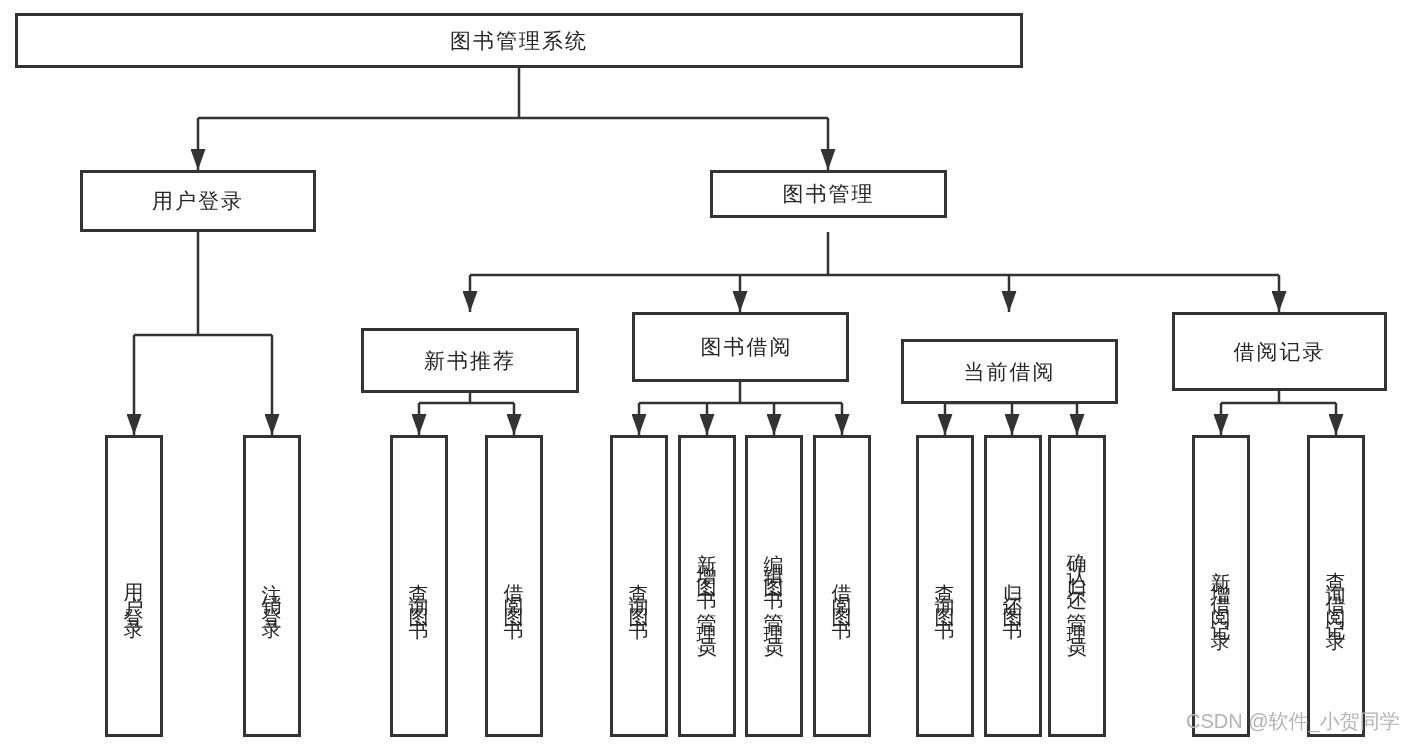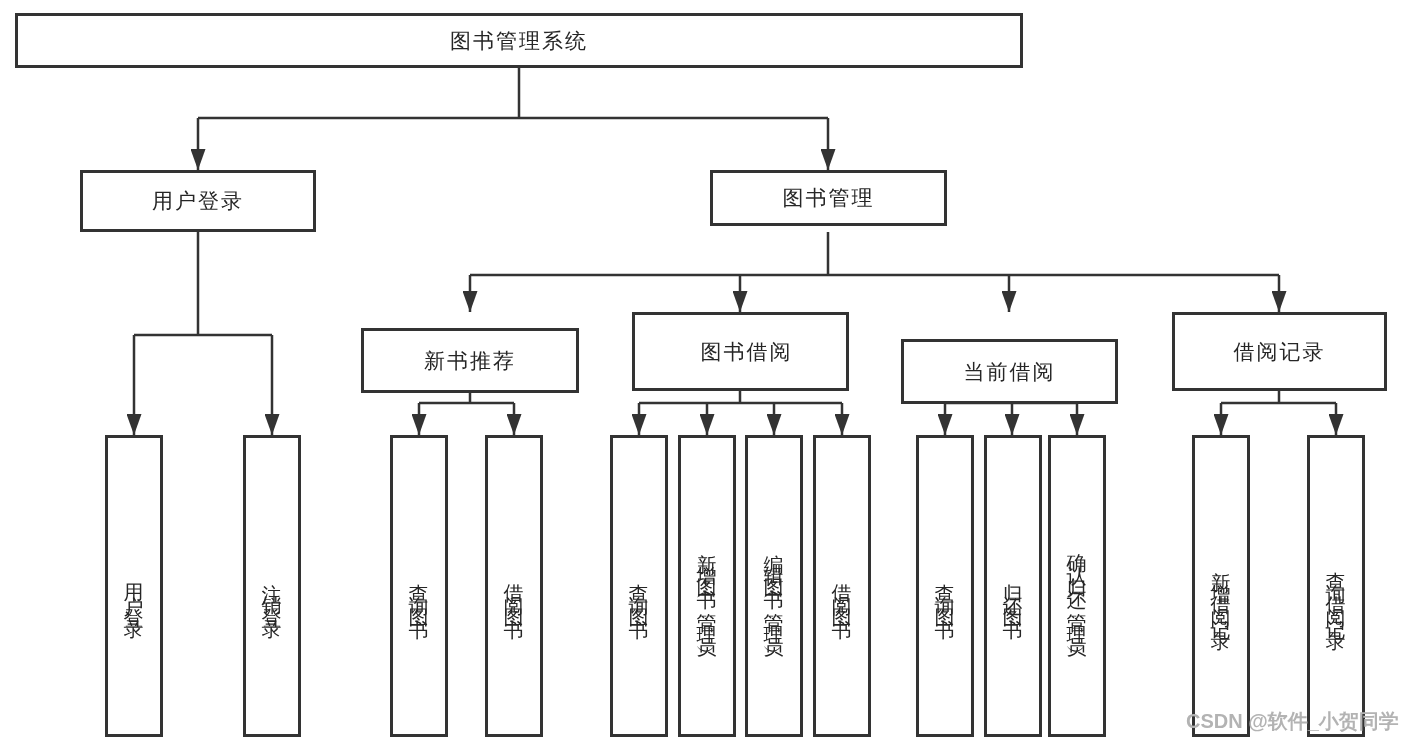--- a/index.html
+++ b/index.html
@@ -39,21 +39,20 @@
     margin-bottom:-12px;
     line-height:1;
   }
   .watermark{
     position:absolute;
     left:1186px;top:708px;
     font-size:20px;
     color:var(--watermark);
     white-space:nowrap;
     z-index:5;
-    font-weight:bold;
   }
 </style>
 </head>
 <body>
 
 <div class="canvas">
 
   <svg class="edges" width="1405" height="747" viewBox="0 0 1405 747" xmlns="http://www.w3.org/2000/svg">
     <defs>
       <marker id="arrow" markerUnits="userSpaceOnUse" markerWidth="22" markerHeight="15" refX="21" refY="7.5" orient="auto">
@@ -89,24 +88,24 @@
       <line class="arrow-line" x1="1012" y1="403" x2="1012" y2="435" marker-end="url(#arrow)"></line>
       <line class="arrow-line" x1="1077" y1="403" x2="1077" y2="435" marker-end="url(#arrow)"></line>
       <line class="arrow-line" x1="1221" y1="403" x2="1221" y2="435" marker-end="url(#arrow)"></line>
       <line class="arrow-line" x1="1336" y1="403" x2="1336" y2="435" marker-end="url(#arrow)"></line>
     </g>
   </svg>
 
   <div class="node box-h" style="left:15px;top:13px;width:1008px;height:55px;">图书管理系统</div>
 
   <div class="node box-h" style="left:80px;top:170px;width:236px;height:62px;">用户登录</div>
-  <div class="node box-h" style="left:710px;top:170px;width:237px;height:56px;">图书管理</div>
+  <div class="node box-h" style="left:710px;top:170px;width:237px;height:48px;">图书管理</div>
 
   <div class="node box-h" style="left:361px;top:328px;width:218px;height:65px;">新书推荐</div>
-  <div class="node box-h" style="left:632px;top:312px;width:217px;height:79px;padding-left:12px;">图书借阅</div>
+  <div class="node box-h" style="left:632px;top:312px;width:217px;height:70px;padding-left:12px;">图书借阅</div>
   <div class="node box-h" style="left:901px;top:312px;width:217px;height:65px;margin-top:27px;">当前借阅</div>
   <div class="node box-h" style="left:1172px;top:312px;width:215px;height:79px;">借阅记录</div>
 
   <div class="node box-v" style="left:105px;">
     <span class="vtext">用户登录</span>
   </div>
   <div class="node box-v" style="left:243px;">
     <span class="vtext">注销登录</span>
   </div>
 

